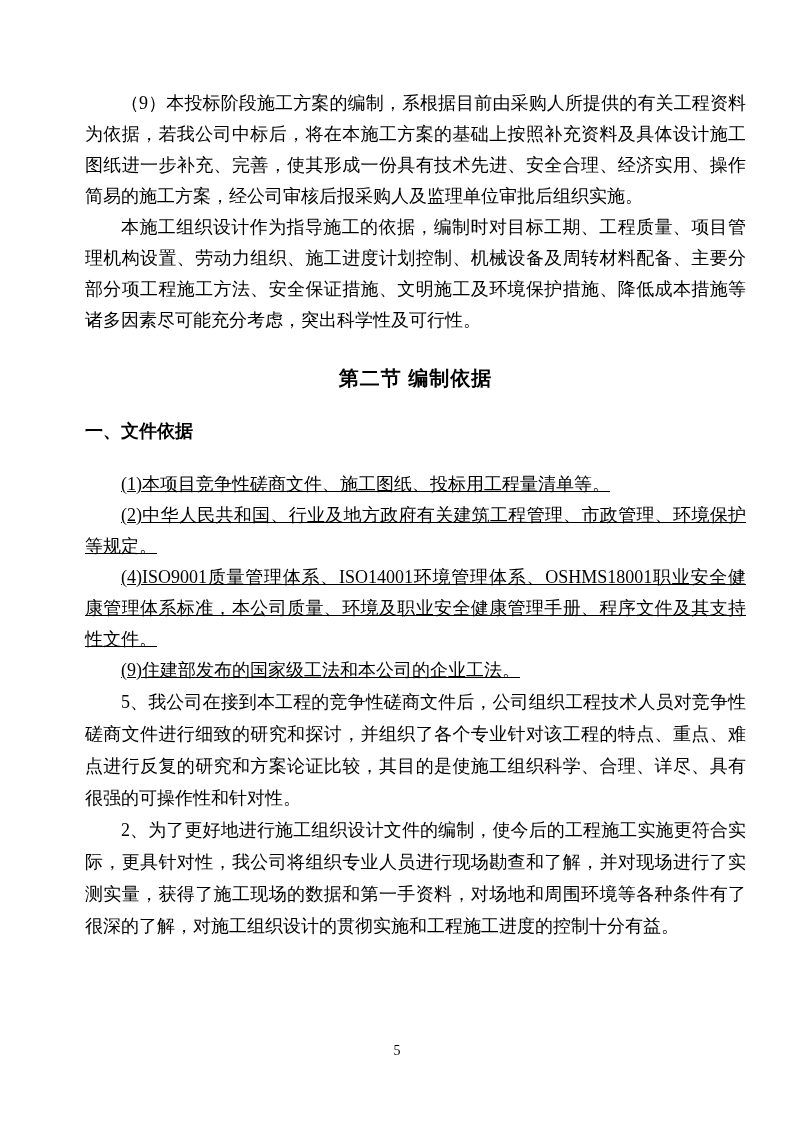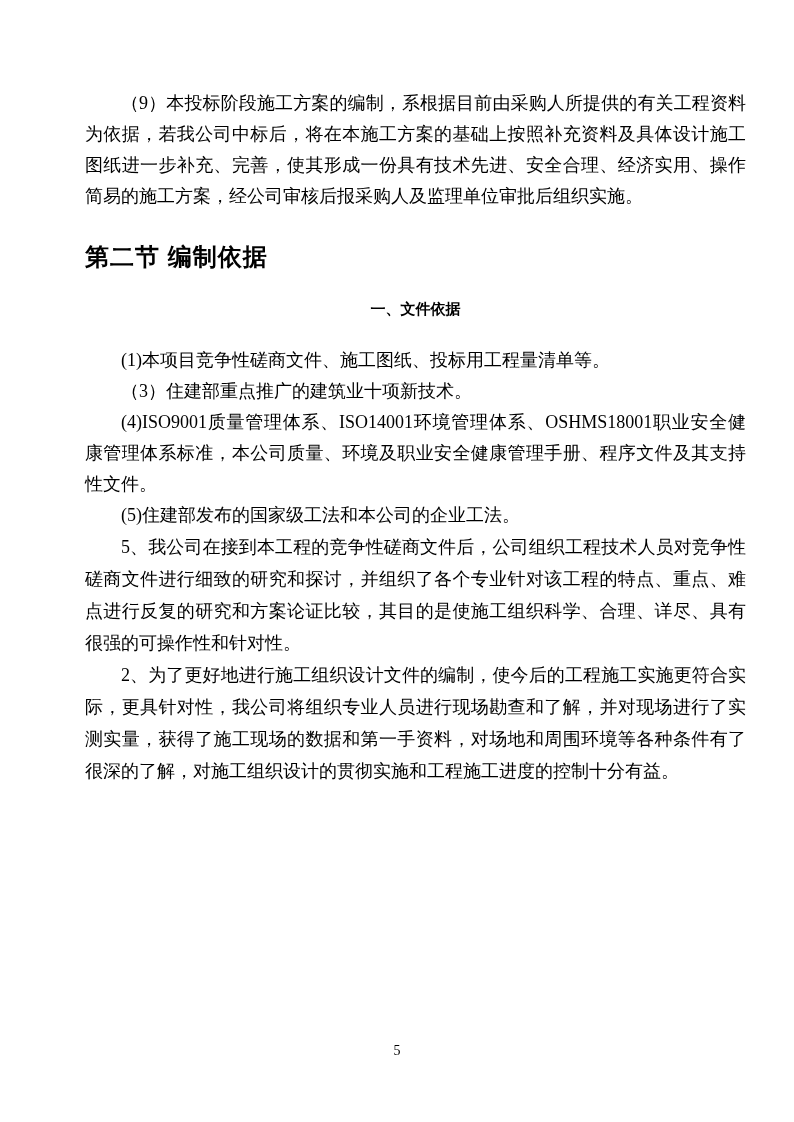--- a/index.html
+++ b/index.html
@@ -25,49 +25,50 @@
   .body-para {
     font-size: 18px;
     line-height: 31px;
     text-align: justify;
     text-indent: 2em;
     margin: 0;
     word-break: break-all;
   }
   .section-heading {
     font-family: "Liberation Sans", "DejaVu Sans", sans-serif;
-    font-size: 24px;
+    font-size: 20px;
     font-weight: bold;
-    text-align: left;
+    text-align: center;
     margin: 29px 0 27px 0;
     letter-spacing: 1px;
   }
   .sub-heading {
     font-family: "Liberation Sans", "DejaVu Sans", sans-serif;
-    font-size: 15px;
+    font-size: 18px;
     font-weight: bold;
-    text-align: center;
+    text-align: left;
     margin: 0;
   }
   .sub-heading.first {
     margin: 0 0 26px 0;
   }
   .sub-heading.second {
     margin: 31px 0 28px 0;
   }
   .list-block {
     margin: 0;
   }
   .list-item {
     font-size: 18px;
     line-height: 31px;
     text-align: justify;
     text-indent: 2em;
     margin: 0;
     word-break: break-all;
+    text-decoration: underline;
   }
   .req-para {
     font-size: 18px;
     line-height: 32px;
     text-align: justify;
     text-indent: 2em;
     margin: 0;
     word-break: break-all;
   }
   .page-footer {
@@ -80,30 +81,31 @@
     line-height: 18px;
   }
 </style>
 </head>
 <body>
 
 <div class="page">
 
   <p class="body-para">（9）本投标阶段施工方案的编制，系根据目前由采购人所提供的有关工程资料为依据，若我公司中标后，将在本施工方案的基础上按照补充资料及具体设计施工图纸进一步补充、完善，使其形成一份具有技术先进、安全合理、经济实用、操作简易的施工方案，经公司审核后报采购人及监理单位审批后组织实施。</p>
 
+  <p class="body-para">本施工组织设计作为指导施工的依据，编制时对目标工期、工程质量、项目管理机构设置、劳动力组织、施工进度计划控制、机械设备及周转材料配备、主要分部分项工程施工方法、安全保证措施、文明施工及环境保护措施、降低成本措施等诸多因素尽可能充分考虑，突出科学性及可行性。</p>
 
   <h2 class="section-heading">第二节 编制依据</h2>
 
   <h3 class="sub-heading first">一、文件依据</h3>
 
   <div class="list-block">
     <p class="list-item">(1)本项目竞争性磋商文件、施工图纸、投标用工程量清单等。</p>
-    <p class="list-item">（3）住建部重点推广的建筑业十项新技术。</p>
+    <p class="list-item">(2)中华人民共和国、行业及地方政府有关建筑工程管理、市政管理、环境保护等规定。</p>
     <p class="list-item">(4)ISO9001质量管理体系、ISO14001环境管理体系、OSHMS18001职业安全健康管理体系标准，本公司质量、环境及职业安全健康管理手册、程序文件及其支持性文件。</p>
-    <p class="list-item">(5)住建部发布的国家级工法和本公司的企业工法。</p>
+    <p class="list-item">(9)住建部发布的国家级工法和本公司的企业工法。</p>
   </div>
 
 
   <div>
     <p class="req-para">5、我公司在接到本工程的竞争性磋商文件后，公司组织工程技术人员对竞争性磋商文件进行细致的研究和探讨，并组织了各个专业针对该工程的特点、重点、难点进行反复的研究和方案论证比较，其目的是使施工组织科学、合理、详尽、具有很强的可操作性和针对性。</p>
     <p class="req-para">2、为了更好地进行施工组织设计文件的编制，使今后的工程施工实施更符合实际，更具针对性，我公司将组织专业人员进行现场勘查和了解，并对现场进行了实测实量，获得了施工现场的数据和第一手资料，对场地和周围环境等各种条件有了很深的了解，对施工组织设计的贯彻实施和工程施工进度的控制十分有益。</p>
 
   </div>
 
   <div class="page-footer">5</div>

